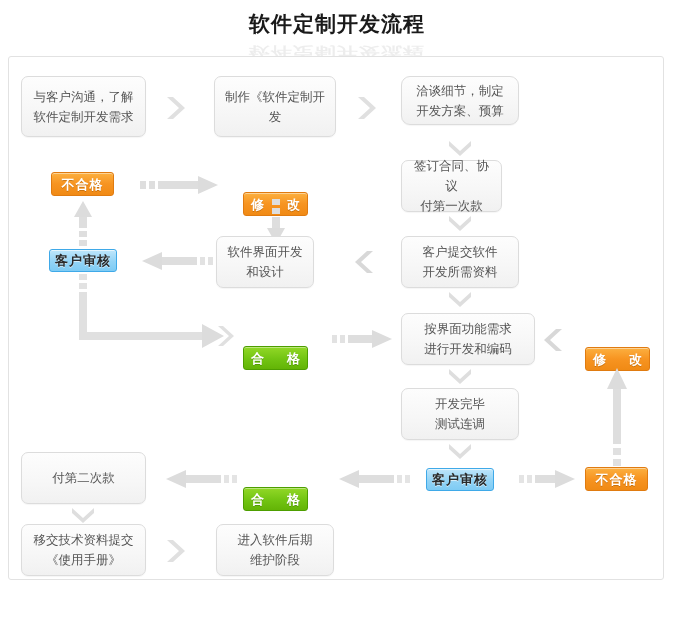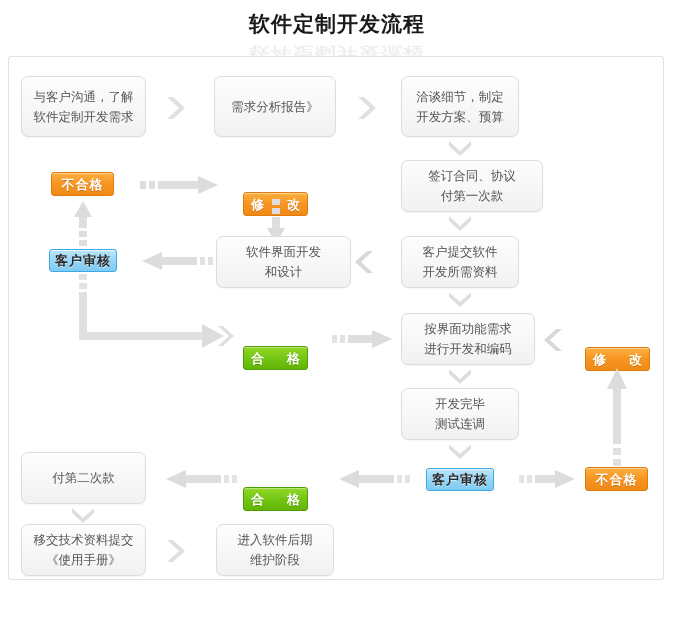--- a/index.html
+++ b/index.html
@@ -119,31 +119,31 @@
   </div>
 
   <div class="chev" style="left:164px;top:95px;">
     <svg width="22" height="26" viewBox="0 0 22 26">
       <path d="M3 2 L15 13 L3 24 L9 24 L21 13 L9 2 Z" fill="#e0e0e0"></path>
     </svg>
   </div>
 
   <div class="box" style="left:214px;top:76px;width:122px;height:61px;">
     <span>
-      <span>需求分析报告》</span>
+      <span>制作《软件定制开发</span>
     </span>
   </div>
 
   <div class="chev" style="left:355px;top:95px;">
     <svg width="22" height="26" viewBox="0 0 22 26">
       <path d="M3 2 L15 13 L3 24 L9 24 L21 13 L9 2 Z" fill="#e0e0e0"></path>
     </svg>
   </div>
 
-  <div class="box" style="left:401px;top:76px;width:118px;height:61px;">
+  <div class="box" style="left:401px;top:76px;width:118px;height:49px;border-radius:9px;">
     <span>
       <span>洽谈细节，制定</span>
       <span>开发方案、预算</span>
     </span>
   </div>
 
   <div class="chev" style="left:447px;top:138px;">
     <svg width="26" height="20" viewBox="0 0 26 20">
       <path d="M2 3 L13 13 L24 3 L24 8 L13 18 L2 8 Z" fill="#dedede"></path>
     </svg>
@@ -159,21 +159,21 @@
       <rect x="9" y="7" width="6" height="8" fill="#dedede"></rect>
       <rect x="18" y="7" width="42" height="8" fill="#dedede"></rect>
       <path d="M58 2 L78 11 L58 20 Z" fill="#dcdcdc"></path>
     </svg>
   </div>
 
   <div class="tag orange letterspace" style="left:243px;top:172px;width:65px;height:24px;">
     <span>修　改</span>
   </div>
 
-  <div class="box" style="left:401px;top:160px;width:142px;height:52px;">
+  <div class="box" style="left:401px;top:160px;width:101px;height:52px;">
     <span>
       <span>签订合同、协议</span>
       <span>付第一次款</span>
     </span>
   </div>
 
   <div class="chev" style="left:447px;top:213px;">
     <svg width="26" height="20" viewBox="0 0 26 20">
       <path d="M2 3 L13 13 L24 3 L24 8 L13 18 L2 8 Z" fill="#dedede"></path>
     </svg>
@@ -203,21 +203,21 @@
 
   <div class="arrow" style="left:136px;top:250px;">
     <svg width="78" height="22" viewBox="0 0 78 22">
       <rect x="72" y="7" width="5" height="8" fill="#e2e2e2"></rect>
       <rect x="64" y="7" width="5" height="8" fill="#e2e2e2"></rect>
       <rect x="26" y="7" width="35" height="8" fill="#dedede"></rect>
       <path d="M26 2 L6 11 L26 20 Z" fill="#dcdcdc"></path>
     </svg>
   </div>
 
-  <div class="box" style="left:216px;top:236px;width:135px;height:52px;">
+  <div class="box" style="left:216px;top:236px;width:98px;height:52px;">
     <span>
       <span>软件界面开发</span>
       <span>和设计</span>
     </span>
   </div>
 
   <div class="chev" style="left:354px;top:249px;">
     <svg width="22" height="26" viewBox="0 0 22 26">
       <path d="M19 2 L7 13 L19 24 L13 24 L1 13 L13 2 Z" fill="#d8d8d8"></path>
     </svg>

